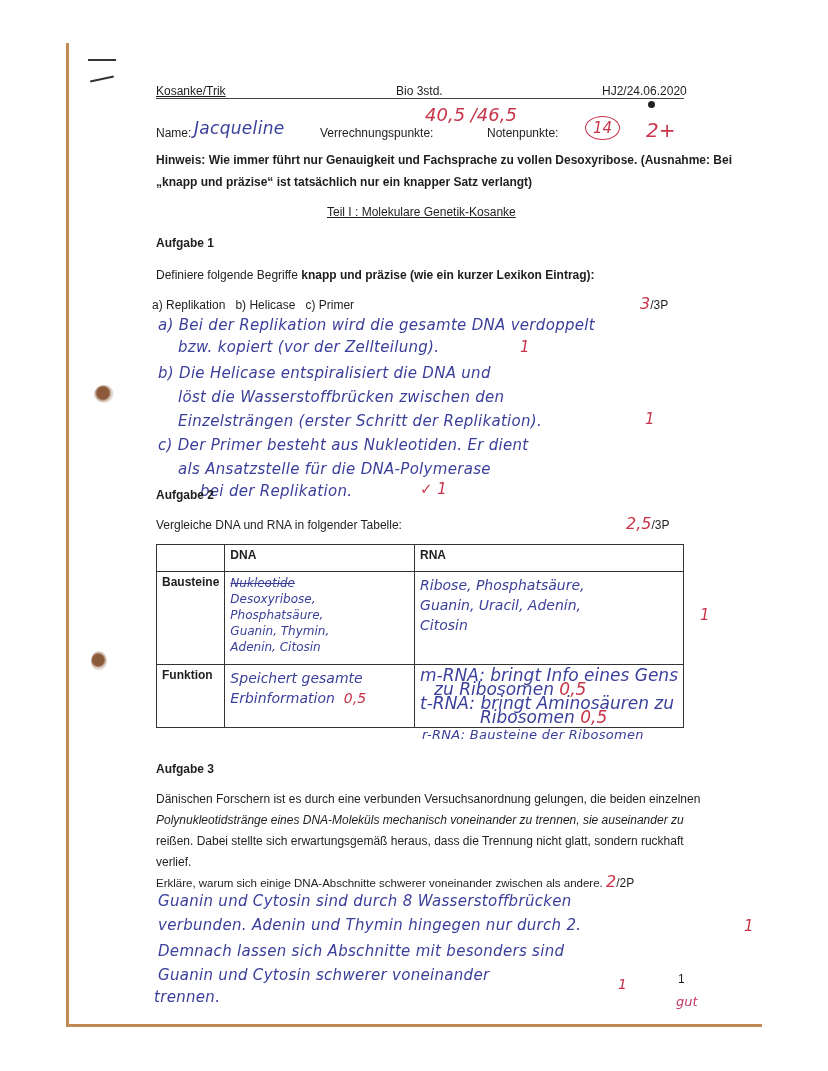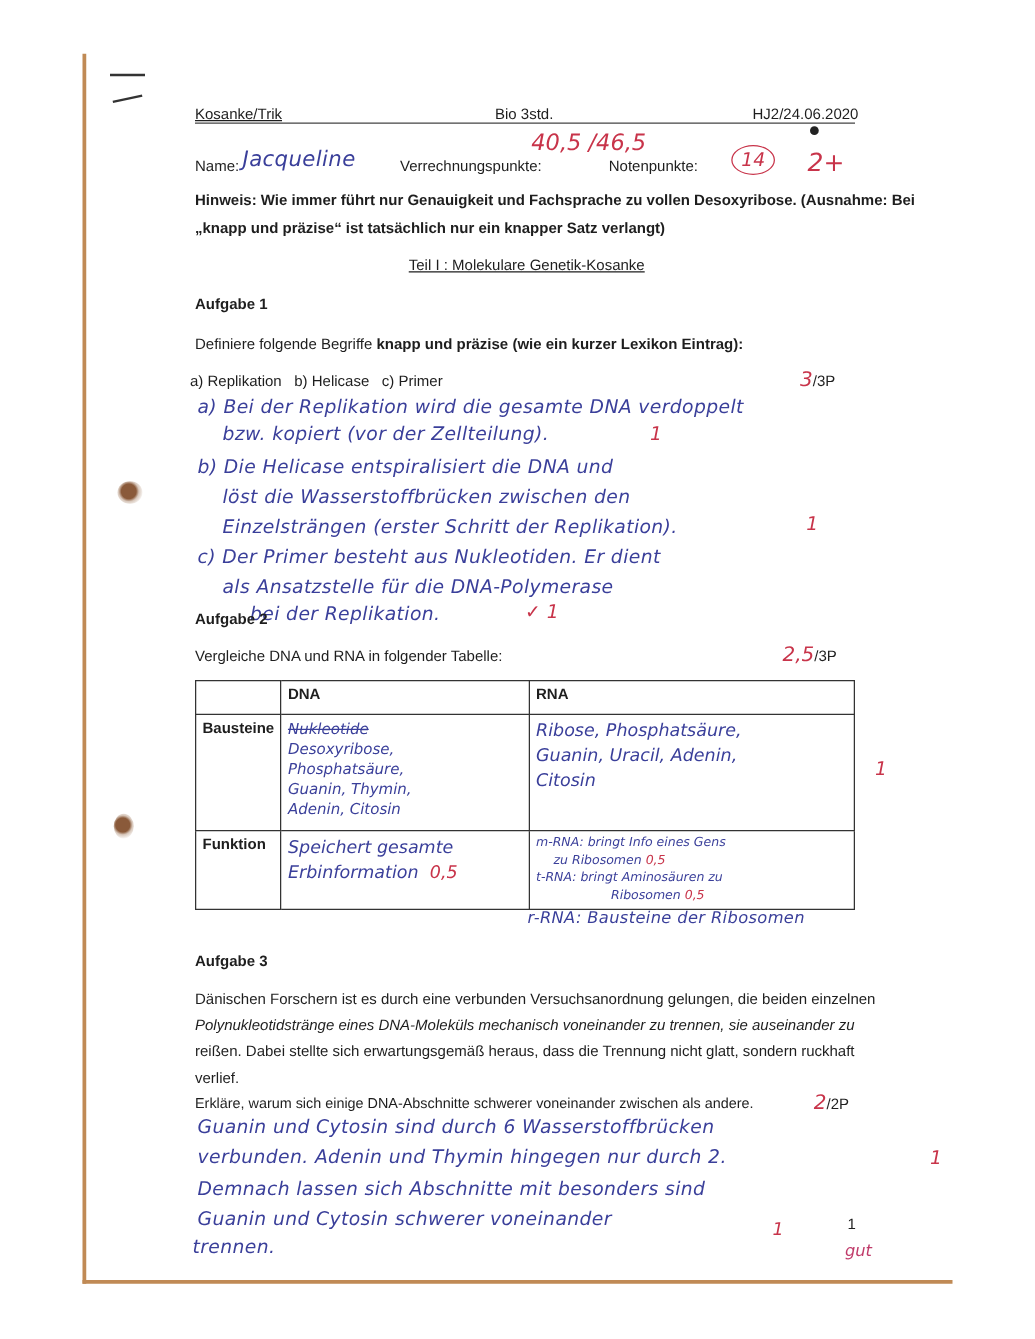--- a/index.html
+++ b/index.html
@@ -117,42 +117,42 @@
       <span class="ln" style="font-size:14px;line-height:20px;">Guanin, Uracil, Adenin,</span>
       <span class="ln" style="font-size:14px;line-height:20px;">Citosin</span>
     </td>
   </tr>
   <tr style="height:60px;">
     <td class="bold">Funktion</td>
     <td class="cell-hw">
       <span class="ln" style="font-size:14px;line-height:20px;">Speichert gesamte</span>
       <span class="ln" style="font-size:14px;line-height:20px;"><span>Erbinformation</span>&nbsp;&nbsp;<span class="red">0,5</span></span>
     </td>
-    <td class="cell-hw" style="font-size:10px;line-height:14px;">
+    <td class="cell-hw" style="font-size:17px;line-height:14px;">
       <span class="ln">m-RNA: bringt Info eines Gens</span>
       <span class="ln" style="padding-left:14px;"><span>zu Ribosomen</span> <span class="red">0,5</span></span>
       <span class="ln">t-RNA: bringt Aminosäuren zu</span>
       <span class="ln" style="padding-left:60px;"><span>Ribosomen</span> <span class="red">0,5</span></span>
     </td>
   </tr>
 </tbody>
   </table>
 <div class="abs red" style="left:700px;top:606px;font-size:15px;">1</div>
 <div class="abs hw" style="left:422px;top:727px;font-size:13px;">r-RNA: Bausteine der Ribosomen</div>
 
 <div class="abs print bold" style="left:156px;top:762px;">Aufgabe 3</div>
 <div class="abs print" style="left:156px;top:792px;">Dänischen Forschern ist es durch eine verbunden Versuchsanordnung gelungen, die beiden einzelnen</div>
 <div class="abs print" style="left:156px;top:813px;font-style:italic;">Polynukleotidstränge eines DNA-Moleküls mechanisch voneinander zu trennen, sie auseinander zu</div>
 <div class="abs print" style="left:156px;top:834px;">reißen. Dabei stellte sich erwartungsgemäß heraus, dass die Trennung nicht glatt, sondern ruckhaft</div>
 <div class="abs print" style="left:156px;top:855px;">verlief.</div>
 
 <div class="abs print" style="left:156px;top:877px;font-size:11.5px;">Erkläre, warum sich einige DNA-Abschnitte schwerer voneinander zwischen als andere.</div>
-<div class="abs" style="left:651px;top:872px;text-align:center;"><span class="red" style="font-size:16px;">2</span><span class="print">/2P</span></div>
+<div class="abs" style="left:606px;top:872px;text-align:center;"><span class="red" style="font-size:16px;">2</span><span class="print">/2P</span></div>
 
-<div class="abs hw" style="left:158px;top:892px;font-size:15px;">Guanin und Cytosin sind durch 6 Wasserstoffbrücken</div>
+<div class="abs hw" style="left:158px;top:892px;font-size:15px;">Guanin und Cytosin sind durch 8 Wasserstoffbrücken</div>
 <div class="abs hw" style="left:158px;top:916px;font-size:15px;">verbunden. Adenin und Thymin hingegen nur durch 2.</div>
 <div class="abs hw" style="left:158px;top:942px;font-size:15px;">Demnach lassen sich Abschnitte mit besonders sind</div>
 <div class="abs red" style="left:744px;top:917px;font-size:15px;">1</div>
 <div class="abs hw" style="left:158px;top:966px;font-size:15px;">Guanin und Cytosin schwerer voneinander</div>
 <div class="abs red" style="left:618px;top:976px;font-size:14px;">1</div>
 <div class="abs hw" style="left:154px;top:988px;font-size:15px;">trennen.</div>
 
 <div class="abs print" style="left:678px;top:972px;">1</div>
 <div class="abs red" style="left:676px;top:994px;font-size:13px;color:#c03b6a;">gut</div>
 

